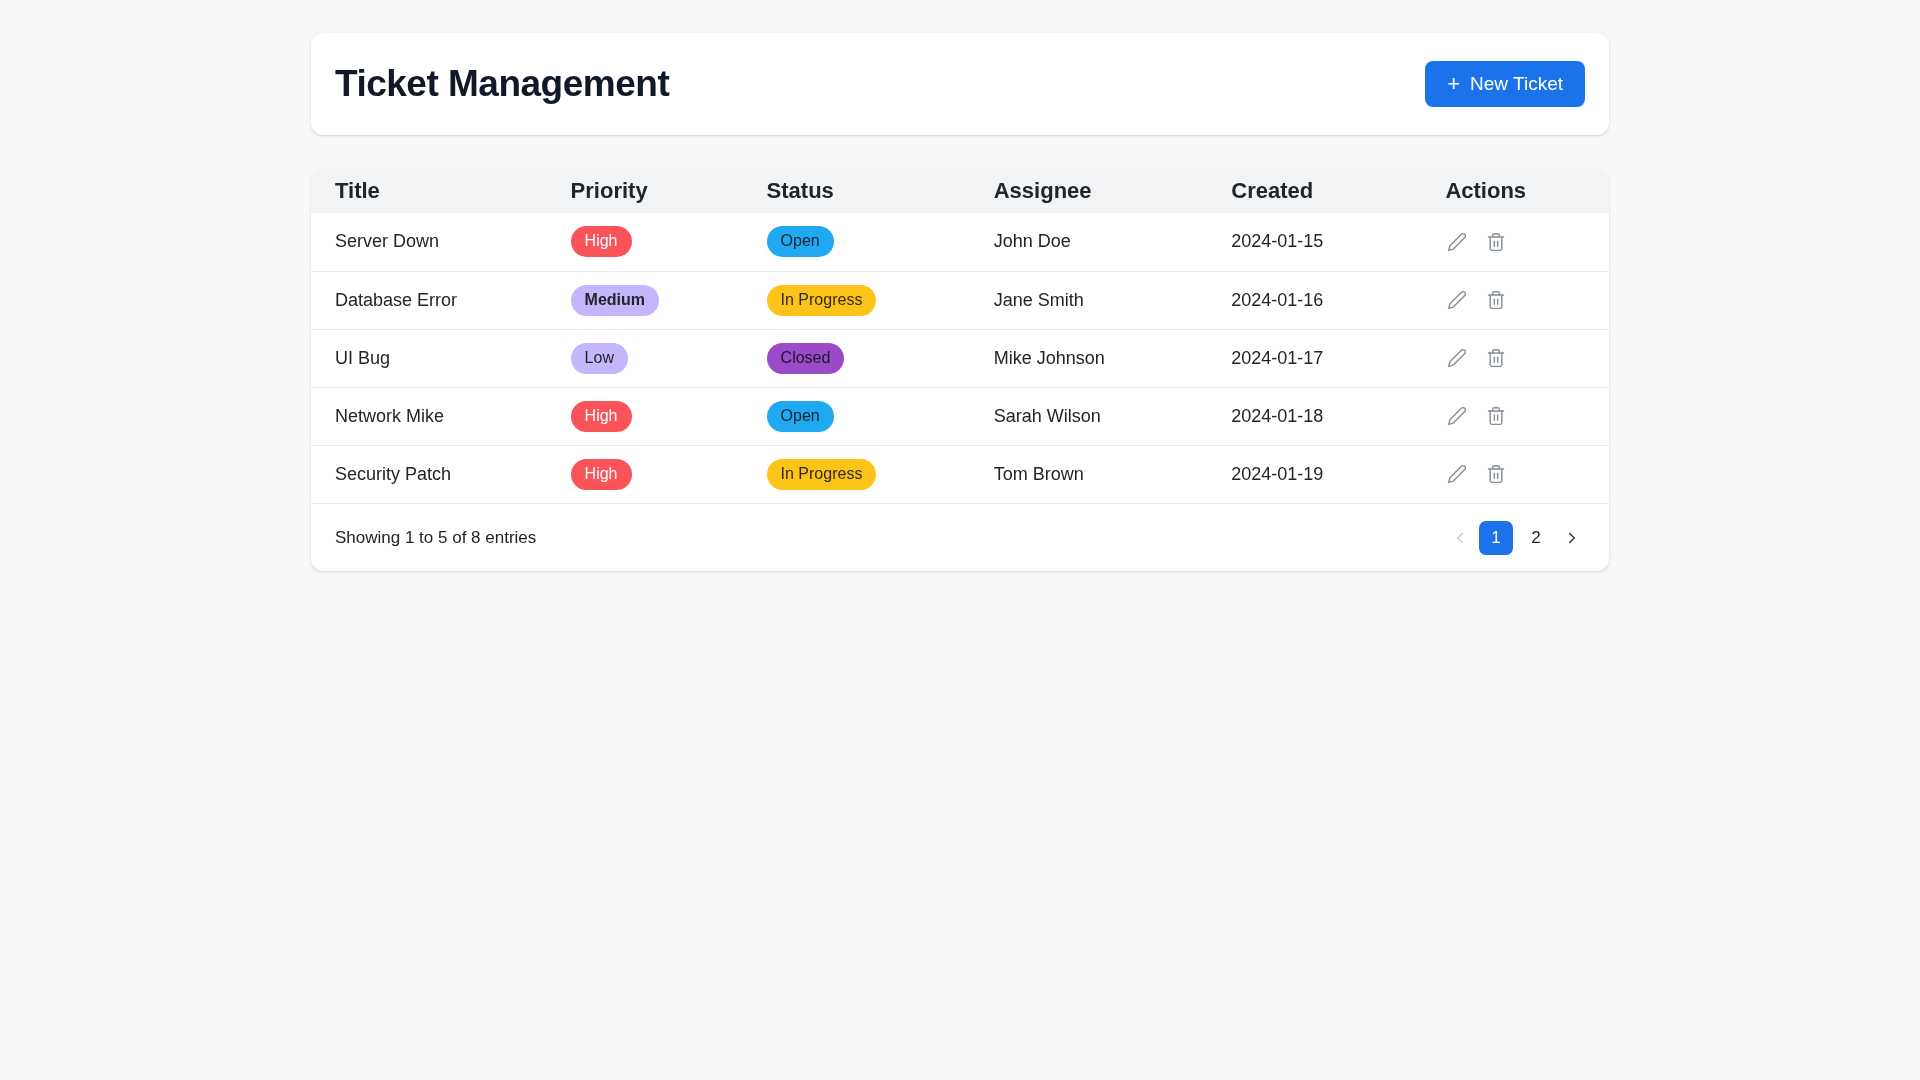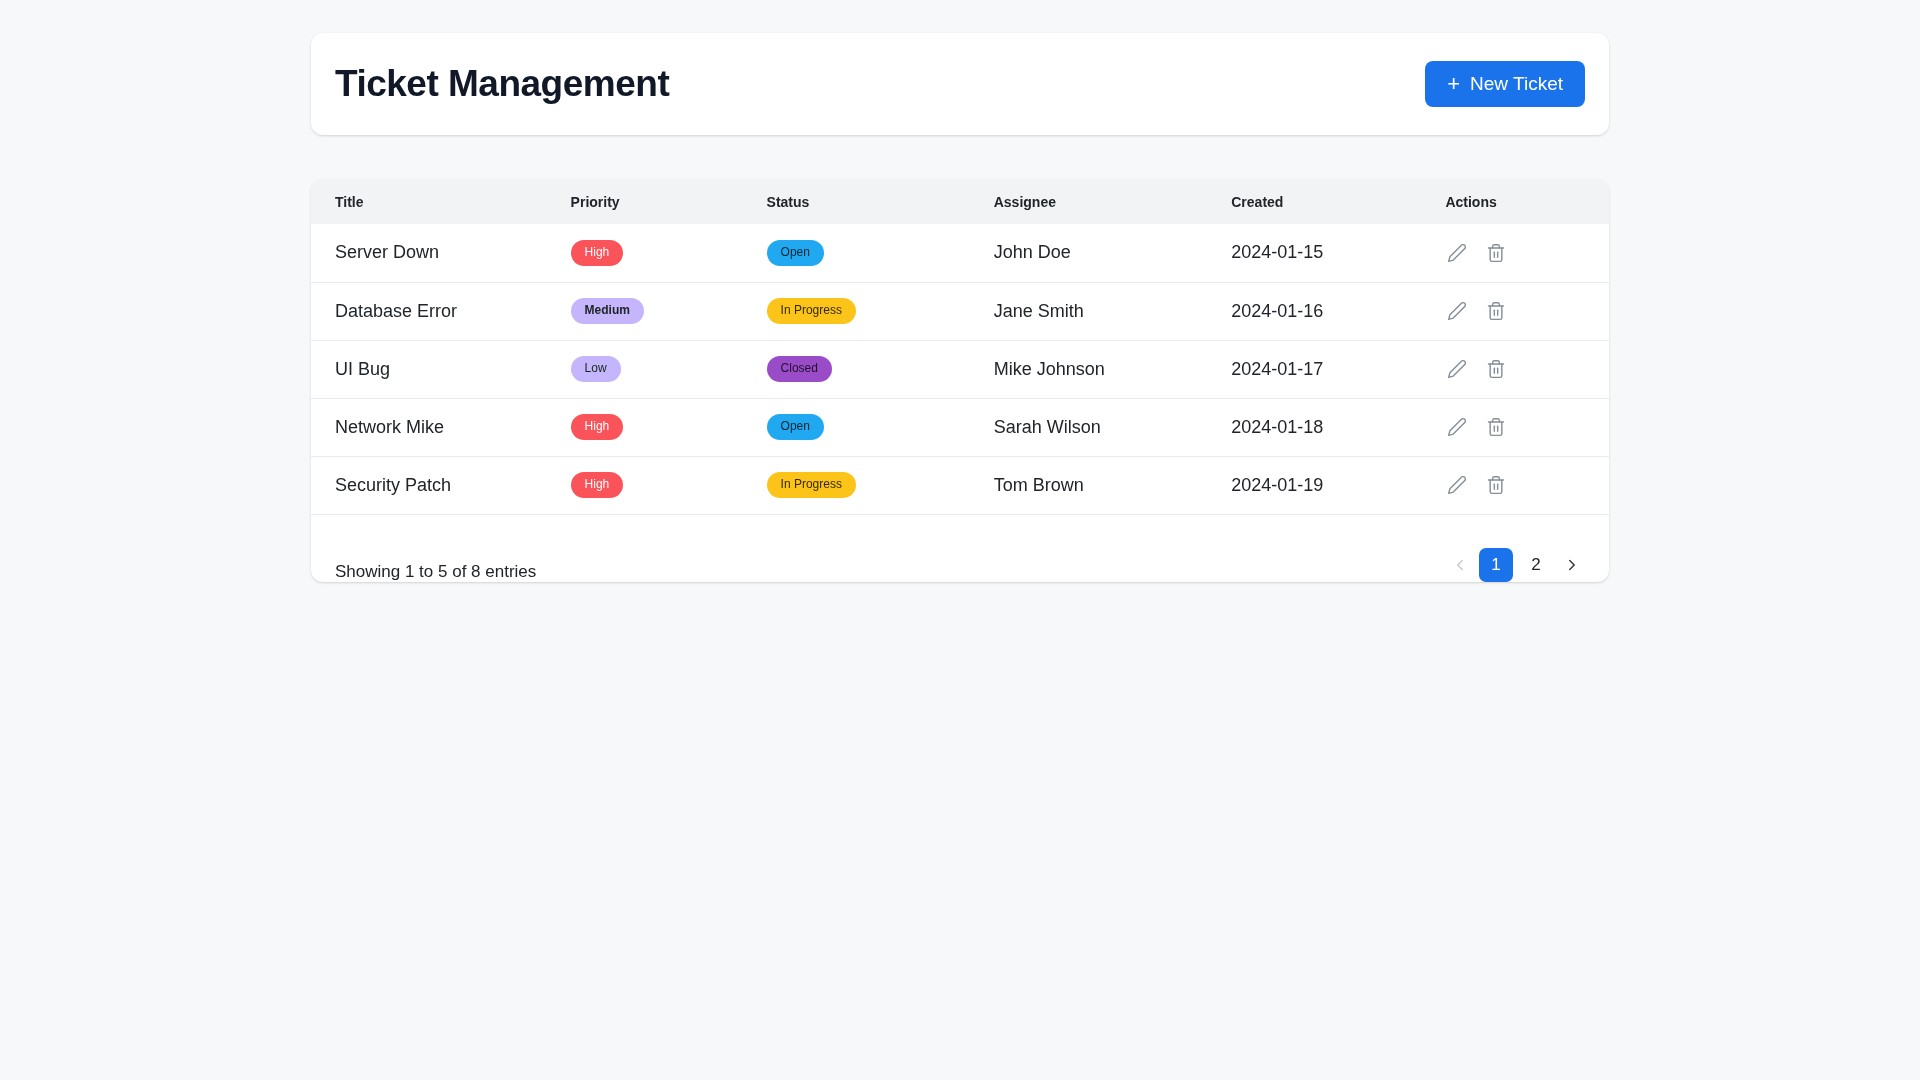--- a/index.html
+++ b/index.html
@@ -19,21 +19,21 @@
     background: #ffffff;
     border-radius: 12px;
     box-shadow: 0 1px 3px rgba(0,0,0,0.10), 0 1px 2px rgba(0,0,0,0.06);
   }
   
   .header-card {
     display: flex;
     align-items: center;
     justify-content: space-between;
     padding: 28px 24px;
-    margin-bottom: 44px;
+    margin-bottom: 33px;
   }
   .page-title {
     font-size: 37px;
     font-weight: 800;
     letter-spacing: -0.5px;
     color: #111827;
   }
   .btn-primary {
     display: inline-flex;
     align-items: center;
@@ -61,21 +61,21 @@
   }
   col.c-title    { width: 20.0%; }
   col.c-priority { width: 15.1%; }
   col.c-status   { width: 17.5%; }
   col.c-assignee { width: 18.3%; }
   col.c-created  { width: 16.5%; }
   col.c-actions  { width: 12.6%; }
   thead th {
     background: #f1f3f4;
     text-align: left;
-    font-size: 14px;
+    font-size: 22px;
     font-weight: 700;
     color: #212529;
     height: 45px;
     padding: 0;
     vertical-align: middle;
   }
   thead th:first-child, tbody td:first-child { padding-left: 24px; }
   tbody td {
     height: 58px;
     padding: 0;
@@ -83,21 +83,21 @@
     font-size: 18px;
     color: #212529;
     border-top: 1px solid #e9ecef;
     margin-top: 36px;
   }
   tbody tr:first-child td { border-top: none; }
   .badge {
     display: inline-block;
     padding: 5px 14px 6px;
     border-radius: 999px;
-    font-size: 12px;
+    font-size: 16px;
     line-height: 1.25;
     white-space: nowrap;
   }
   .actions-cell { white-space: nowrap; }
   .icon-btn {
     background: none;
     border: none;
     padding: 2px;
     cursor: pointer;
     vertical-align: middle;
@@ -108,21 +108,21 @@
     stroke: #868e96;
     fill: none;
     stroke-width: 1.7;
     stroke-linecap: round;
     stroke-linejoin: round;
     display: block;
   }
   
   .table-footer {
     display: flex;
-    align-items: flex-end;
+    align-items: center;
     justify-content: space-between;
     height: 68px;
     padding: 0 24px;
     border-top: 1px solid #e9ecef;
   }
   .footer-summary { font-size: 17px; color: #212529; }
   .pagination {
     display: flex;
     align-items: center;
     gap: 6px;

